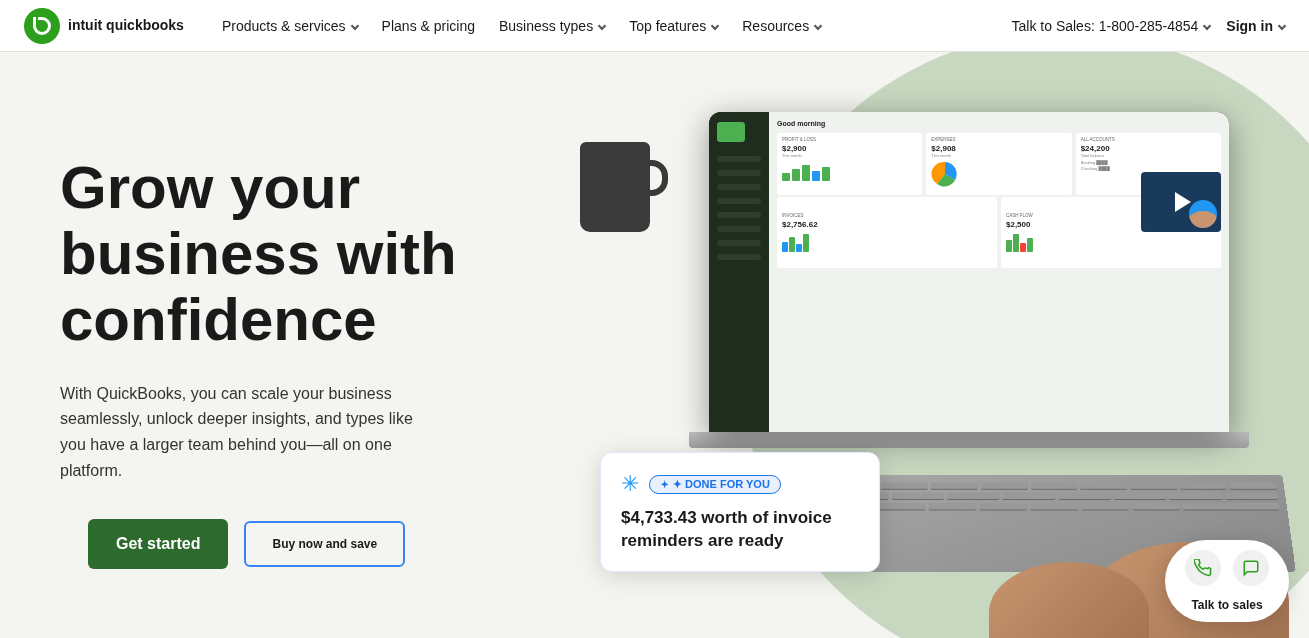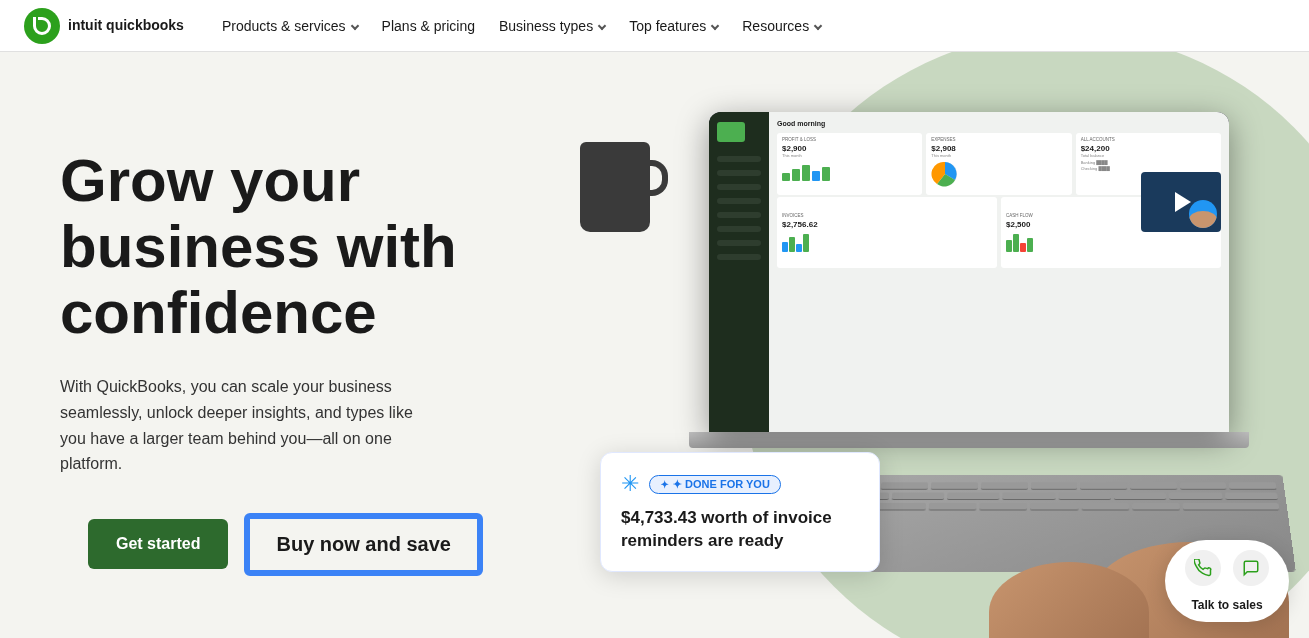--- a/index.html
+++ b/index.html
@@ -116,23 +116,23 @@
       border: none;
       padding: 16px 28px;
       font-size: 16px;
       font-weight: 600;
       border-radius: 6px;
       cursor: pointer;
     }
     .btn-outline {
       background: transparent;
       color: #1a1a1a;
-      border: 6px solid #3b82f6;
+      border: 2px solid #3b82f6;
       padding: 14px 26px;
-      font-size: 20px;
+      font-size: 12px;
       font-weight: 600;
       border-radius: 6px;
       cursor: pointer;
     }
 
     
     .hero-right {
       flex: 1;
       position: relative;
       height: 540px;
@@ -402,20 +402,30 @@
     <div class="nav-item">
       <span>Top features</span>
       <span class="chevron-down"></span>
     </div>
     <div class="nav-item">
       <span>Resources</span>
       <span class="chevron-down"></span>
     </div>
   </div>
 
+  <div class="nav-right">
+    <div class="talk-to-sales">
+      <span>Talk to Sales: 1-800-285-4854</span>
+      <span class="chevron-down"></span>
+    </div>
+    <div class="sign-in">
+      <span>Sign in</span>
+      <span class="chevron-down"></span>
+    </div>
+  </div>
 </nav>
 
 <section class="hero">
   <div class="hero-left">
     <h1 class="hero-title">Grow your business with confidence</h1>
     <p class="hero-subtitle">With QuickBooks, you can scale your business seamlessly, unlock deeper insights, and types like you have a larger team behind you—all on one platform.</p>
     <div class="hero-buttons">
       <button class="btn-green">Get started</button>
       <button class="btn-outline">Buy now and save</button>
     </div>

